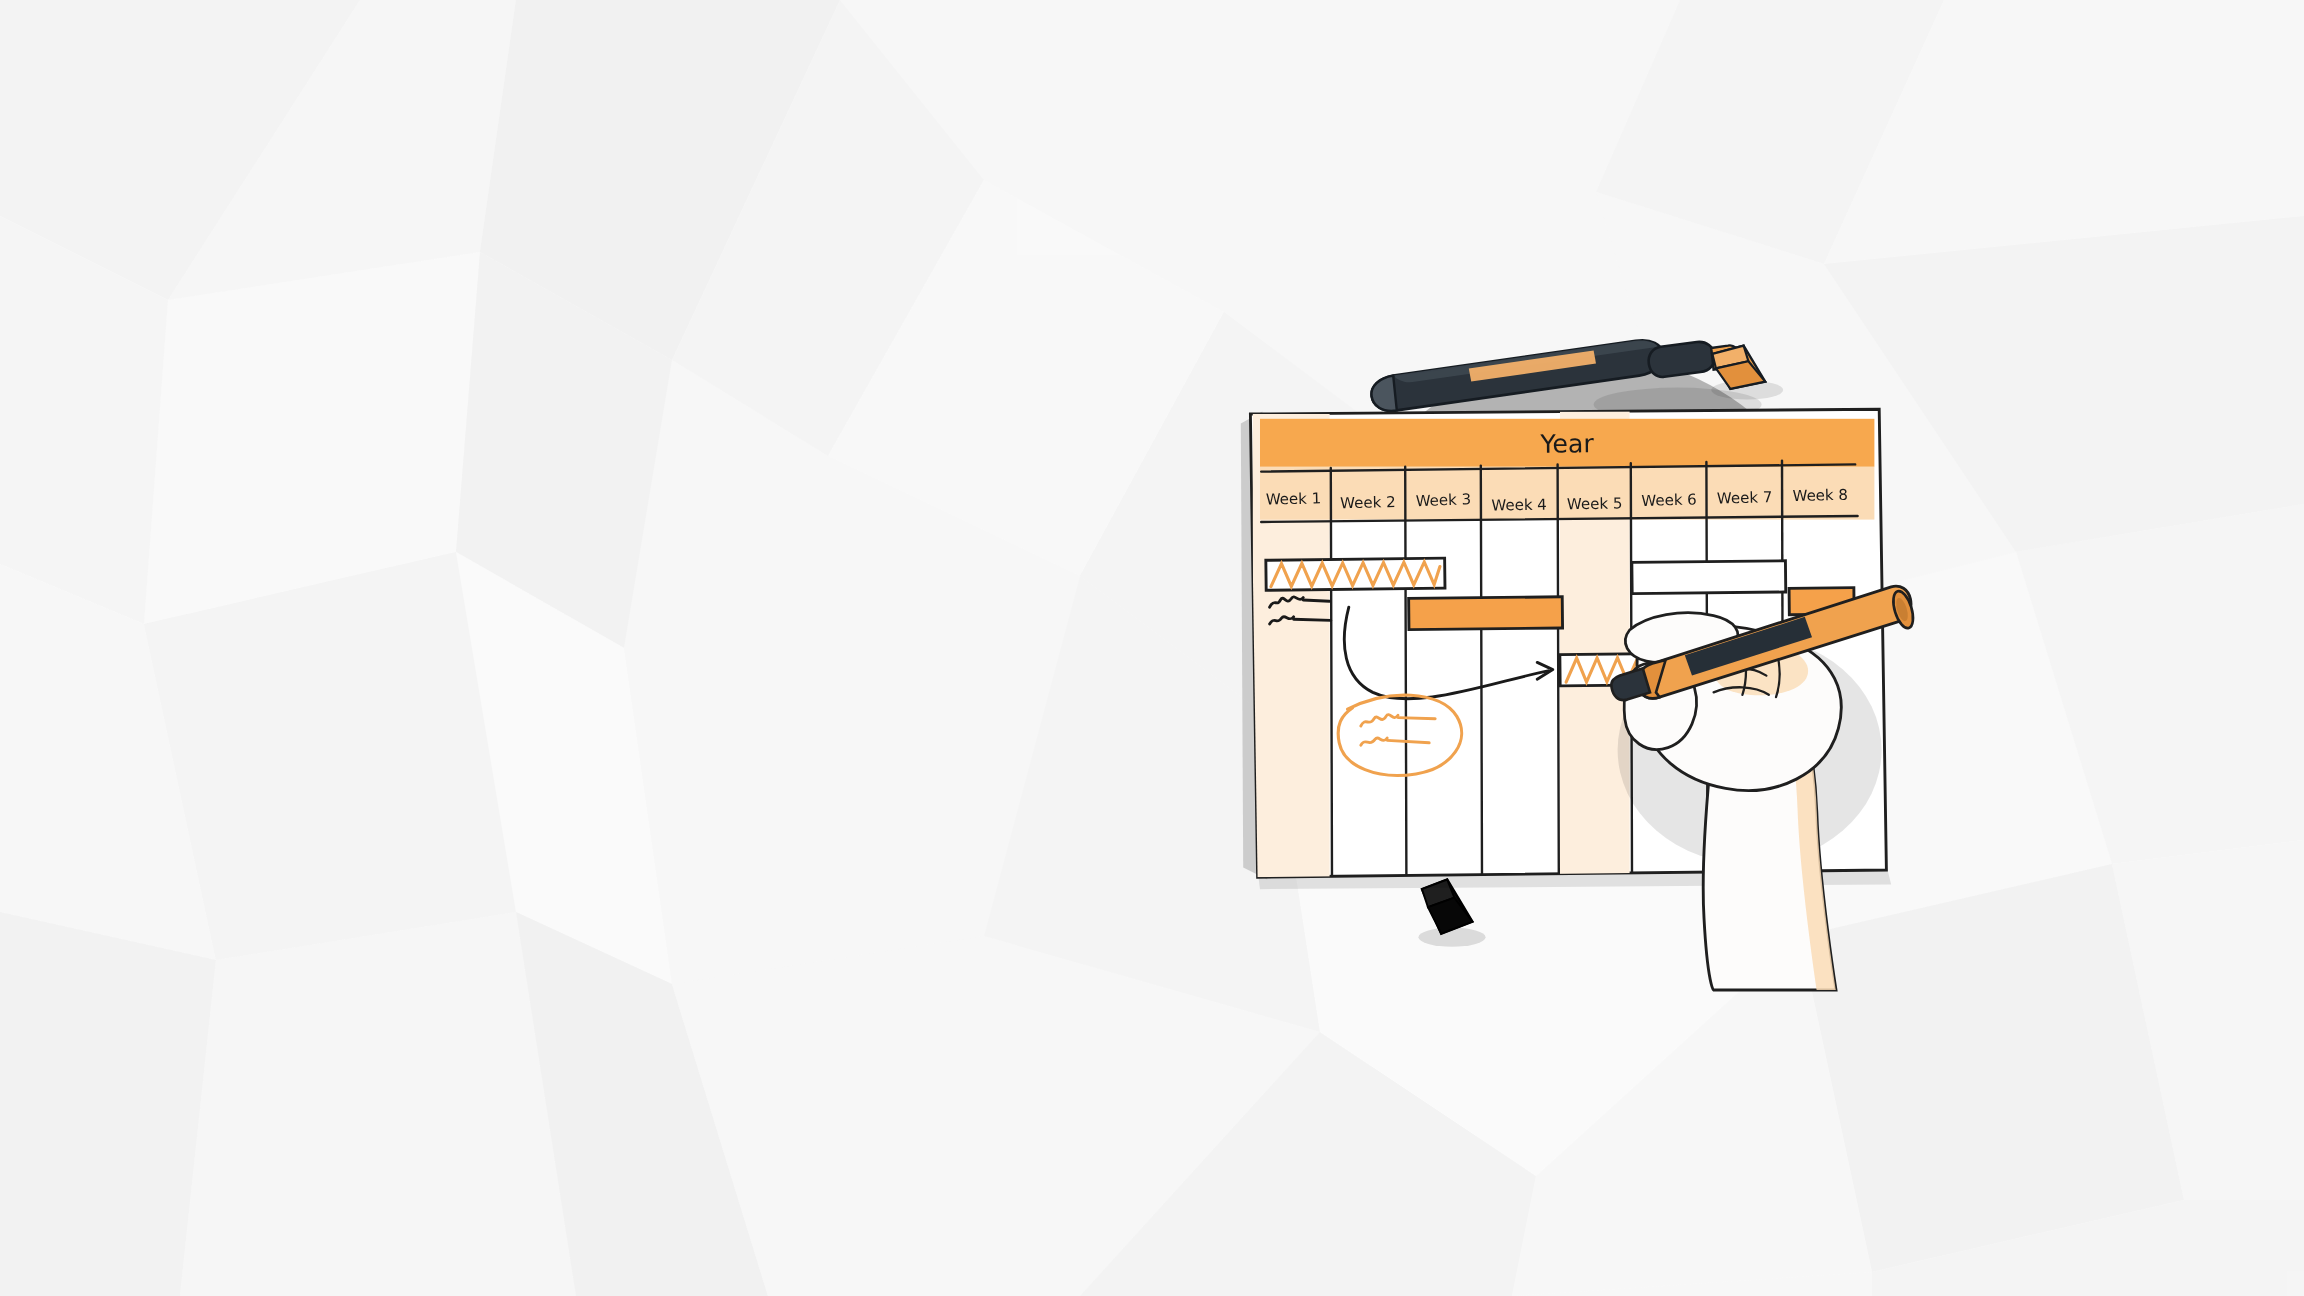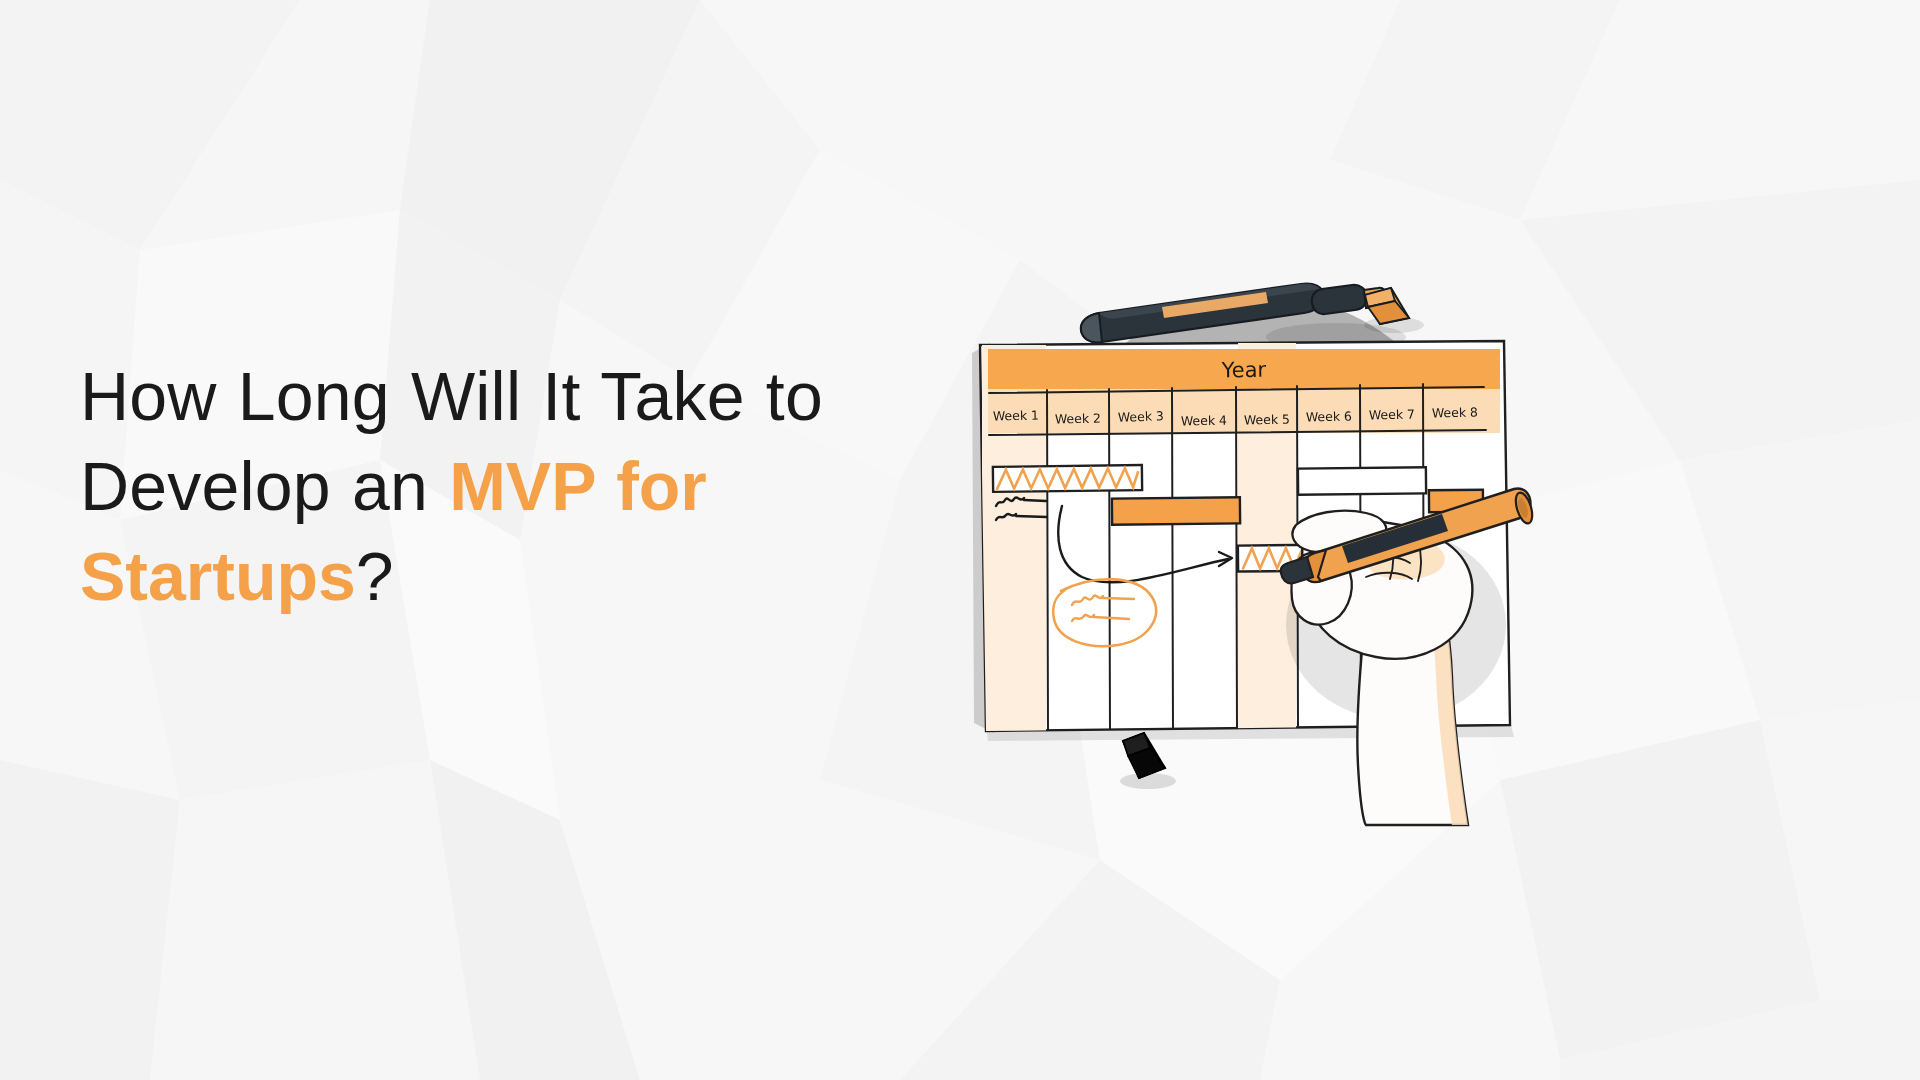--- a/index.html
+++ b/index.html
@@ -53,21 +53,21 @@
     letter-spacing: 0px;
   }
   .headline .qmark {
     color: #1a1a1a;
     font-weight: 300;
   }
 
   
   .illustration {
     position: absolute;
-    left: 966px;
+    left: 1028px;
     top: 225px;
     width: 580px;
     height: 600px;
     z-index: 4;
   }
   .illustration svg {
     display: block;
     width: 100%;
     height: 100%;
     overflow: visible;
@@ -106,27 +106,20 @@
       <polygon points="1680,460 1920,420 1920,700 1760,720" fill="#f5f5f5"></polygon>
       <polygon points="1440,520 1680,460 1760,720 1500,780" fill="#fafafa"></polygon>
       <polygon points="1500,780 1760,720 1820,1000 1560,1060" fill="#f1f1f1"></polygon>
       <polygon points="1760,720 1920,700 1920,1000 1820,1000" fill="#f6f6f6"></polygon>
       <polygon points="1560,1060 1820,1000 1920,1000 1920,1080 1560,1080" fill="#f4f4f4"></polygon>
       <polygon points="1280,980 1500,780 1560,1060 1260,1080" fill="#f8f8f8"></polygon>
       <polygon points="1100,860 1280,980 1500,780 1440,520 1060,600" fill="#fcfcfc"></polygon>
     </g>
   </svg>
 
-  <div class="headline-block">
-    <h1 class="headline">
-      <span>How Long Will It Take to</span><br>
-      <span>Develop an </span><span class="accent">MVP for</span><br>
-      <span class="accent">Startups</span><span class="qmark">?</span>
-    </h1>
-  </div>
 
   <div class="illustration">
     <svg viewBox="0 0 580 600">
       <defs>
         <clipPath id="paperClip">
           <polygon points="14,120 538,116 544,500 20,506"></polygon>
         </clipPath>
         <clipPath id="circleClip">
           <circle cx="295" cy="285" r="215"></circle>
         </clipPath>

